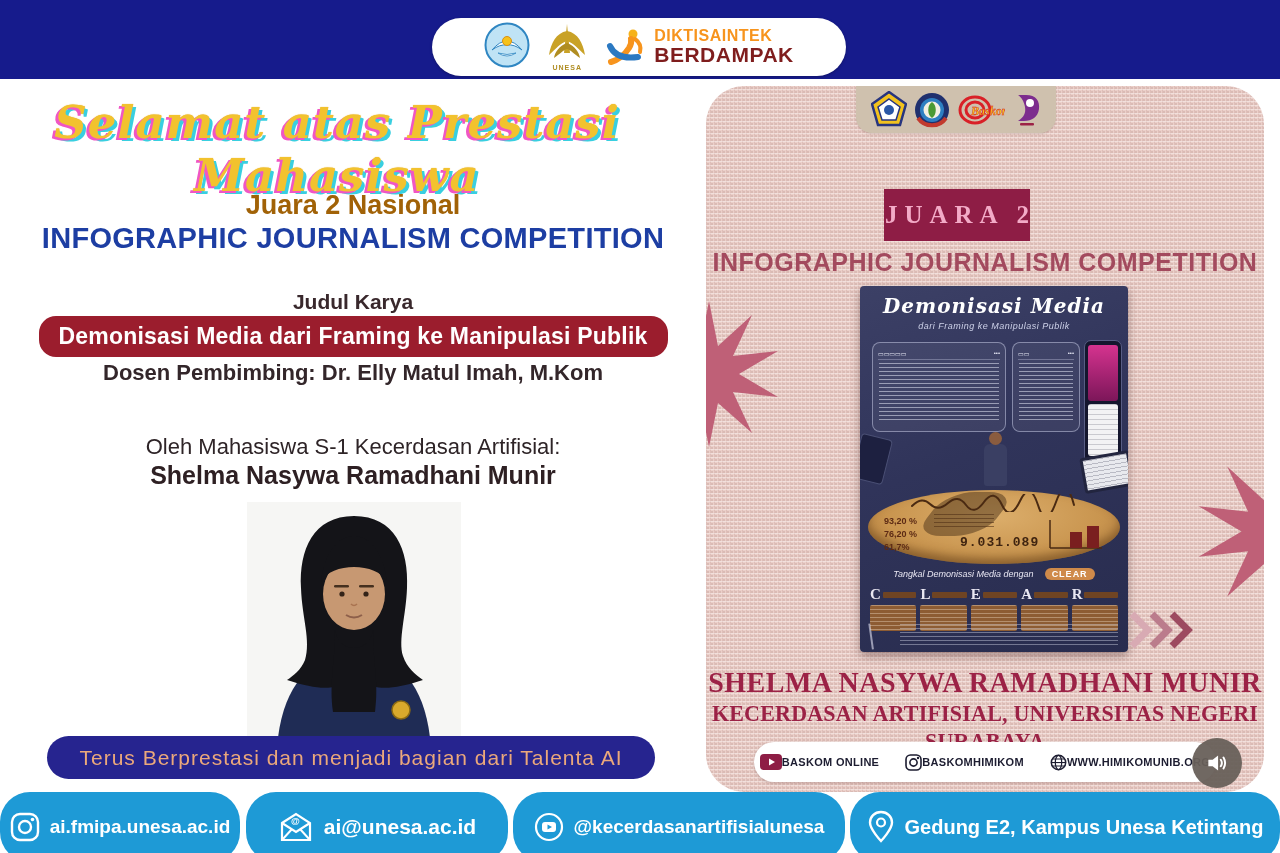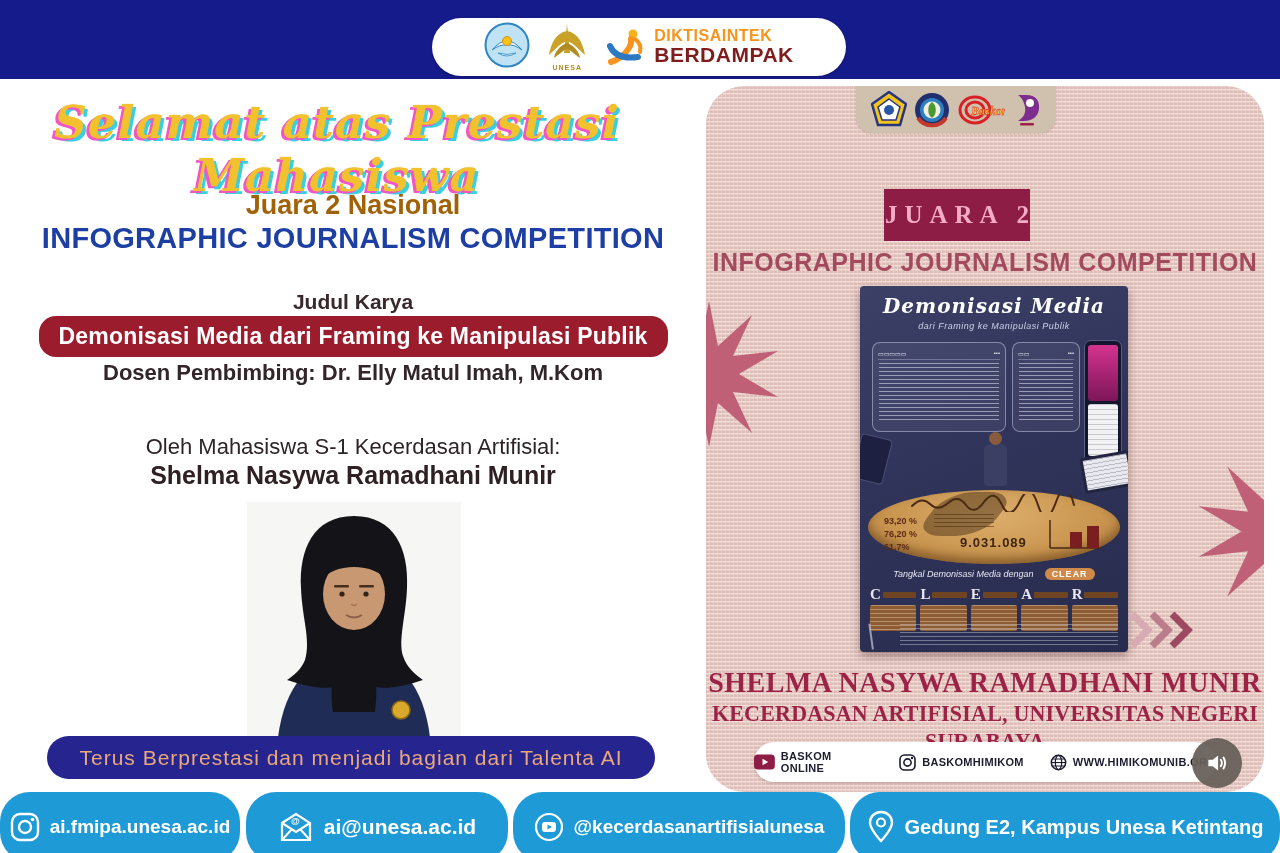--- a/index.html
+++ b/index.html
@@ -50,21 +50,21 @@
             display:flex;align-items:center;justify-content:center;}
   .juarabox span{font-family:"Liberation Serif",serif;font-weight:bold;font-size:25px;color:#f3abc7;
                  letter-spacing:7px;margin-right:-7px;}
   .comptitle{left:0;top:162px;width:558px;font-size:25px;font-weight:bold;color:#a34a5e;letter-spacing:.5px;}
   .wname{left:0;top:580px;width:558px;font-family:"Liberation Serif",serif;font-weight:bold;
          font-size:28px;color:#9c2246;letter-spacing:.5px;transform:scaleY(1.08);}
   .waffil{left:0;top:615px;width:558px;font-family:"Liberation Serif",serif;font-weight:bold;
           font-size:22px;color:#9c2246;letter-spacing:.2px;transform:scaleY(1.08);}
   .socialbar{left:48px;top:656px;width:462px;height:40px;background:#fff;border-radius:20px;
              display:flex;align-items:center;justify-content:center;gap:26px;box-shadow:0 1px 3px rgba(80,40,40,.25);}
-  .socialitem{display:flex;align-items:center;gap:6px;font-size:11px;font-weight:bold;color:#1c1c30;letter-spacing:.3px;}
+  .socialitem{display:flex;align-items:center;gap:0;font-size:11px;font-weight:bold;color:#1c1c30;letter-spacing:.3px;}
   .speaker{left:486px;top:652px;width:50px;height:50px;border-radius:50%;background:rgba(104,96,90,.95);
            display:flex;align-items:center;justify-content:center;cursor:pointer;}
 
   
   .poster{left:154px;top:200px;width:268px;height:366px;border-radius:4px;overflow:hidden;
           background:linear-gradient(160deg,#3c4066 0%, #30345a 45%, #282c4e 100%);
           box-shadow:0 4px 10px rgba(70,40,40,.45);}
   .ptitle{left:0;top:8px;width:268px;color:#fff;font-family:"DejaVu Serif",serif;font-style:italic;
           font-weight:bold;font-size:20px;letter-spacing:1px;}
   .psub{left:0;top:35px;width:268px;color:#cdd1e8;font-style:italic;font-size:9px;letter-spacing:.5px;}
@@ -82,21 +82,21 @@
       background-image:repeating-linear-gradient(180deg,#c9c9cf 0 1px, transparent 1px 5px);}
   .figure-head{left:129px;top:146px;width:13px;height:13px;border-radius:50%;background:#8a5c3f;}
   .figure-body{left:124px;top:158px;width:23px;height:42px;border-radius:6px 6px 3px 3px;background:#3a3f63;}
   .figure-pack{left:128px;top:162px;width:15px;height:22px;border-radius:4px;background:#b98a52;}
   .ellipse{left:8px;top:204px;width:252px;height:74px;border-radius:50%;
            background:radial-gradient(ellipse at 50% 35%, #dcae6b 0%, #c9954f 60%, #a9753a 100%);
            box-shadow:inset 0 -6px 10px rgba(90,55,20,.5);}
   .fig-shadow{left:70px;top:208px;width:70px;height:44px;background:rgba(60,38,18,.45);
               transform:skewX(-38deg);border-radius:40%;}
   .stat{position:absolute;font-weight:bold;color:#5c2a14;}
-  .bignum{font-family:Liberation Sans, sans-serif;letter-spacing:1px;color:#3f2410;}
+  .bignum{font-family:Liberation Mono, monospace;letter-spacing:1px;color:#3f2410;}
   .tagline{left:0;top:282px;width:268px;display:flex;align-items:center;justify-content:center;gap:11px;}
   .tagline .pre{color:#e8e6f2;font-size:9px;font-style:italic;}
   .clearbadge{background:#cf8a4a;color:#fff;font-weight:bold;font-size:9px;border-radius:6px;
               padding:1px 7px;letter-spacing:1px;}
   .clearrow{left:10px;top:300px;width:248px;display:flex;gap:4px;}
   .clearcol{flex:1;}
   .clearcol .lrow{display:flex;align-items:center;gap:2px;}
   .clearcol .ltr{color:#e9e7f2;font-weight:bold;font-size:15px;font-family:"Liberation Serif",serif;}
   .clearcol .lbar{flex:1;height:6px;background:#6f4423;border-radius:1px;}
   .clearcol .box{margin-top:2px;height:26px;background:#8d5c33;border-radius:2px;

